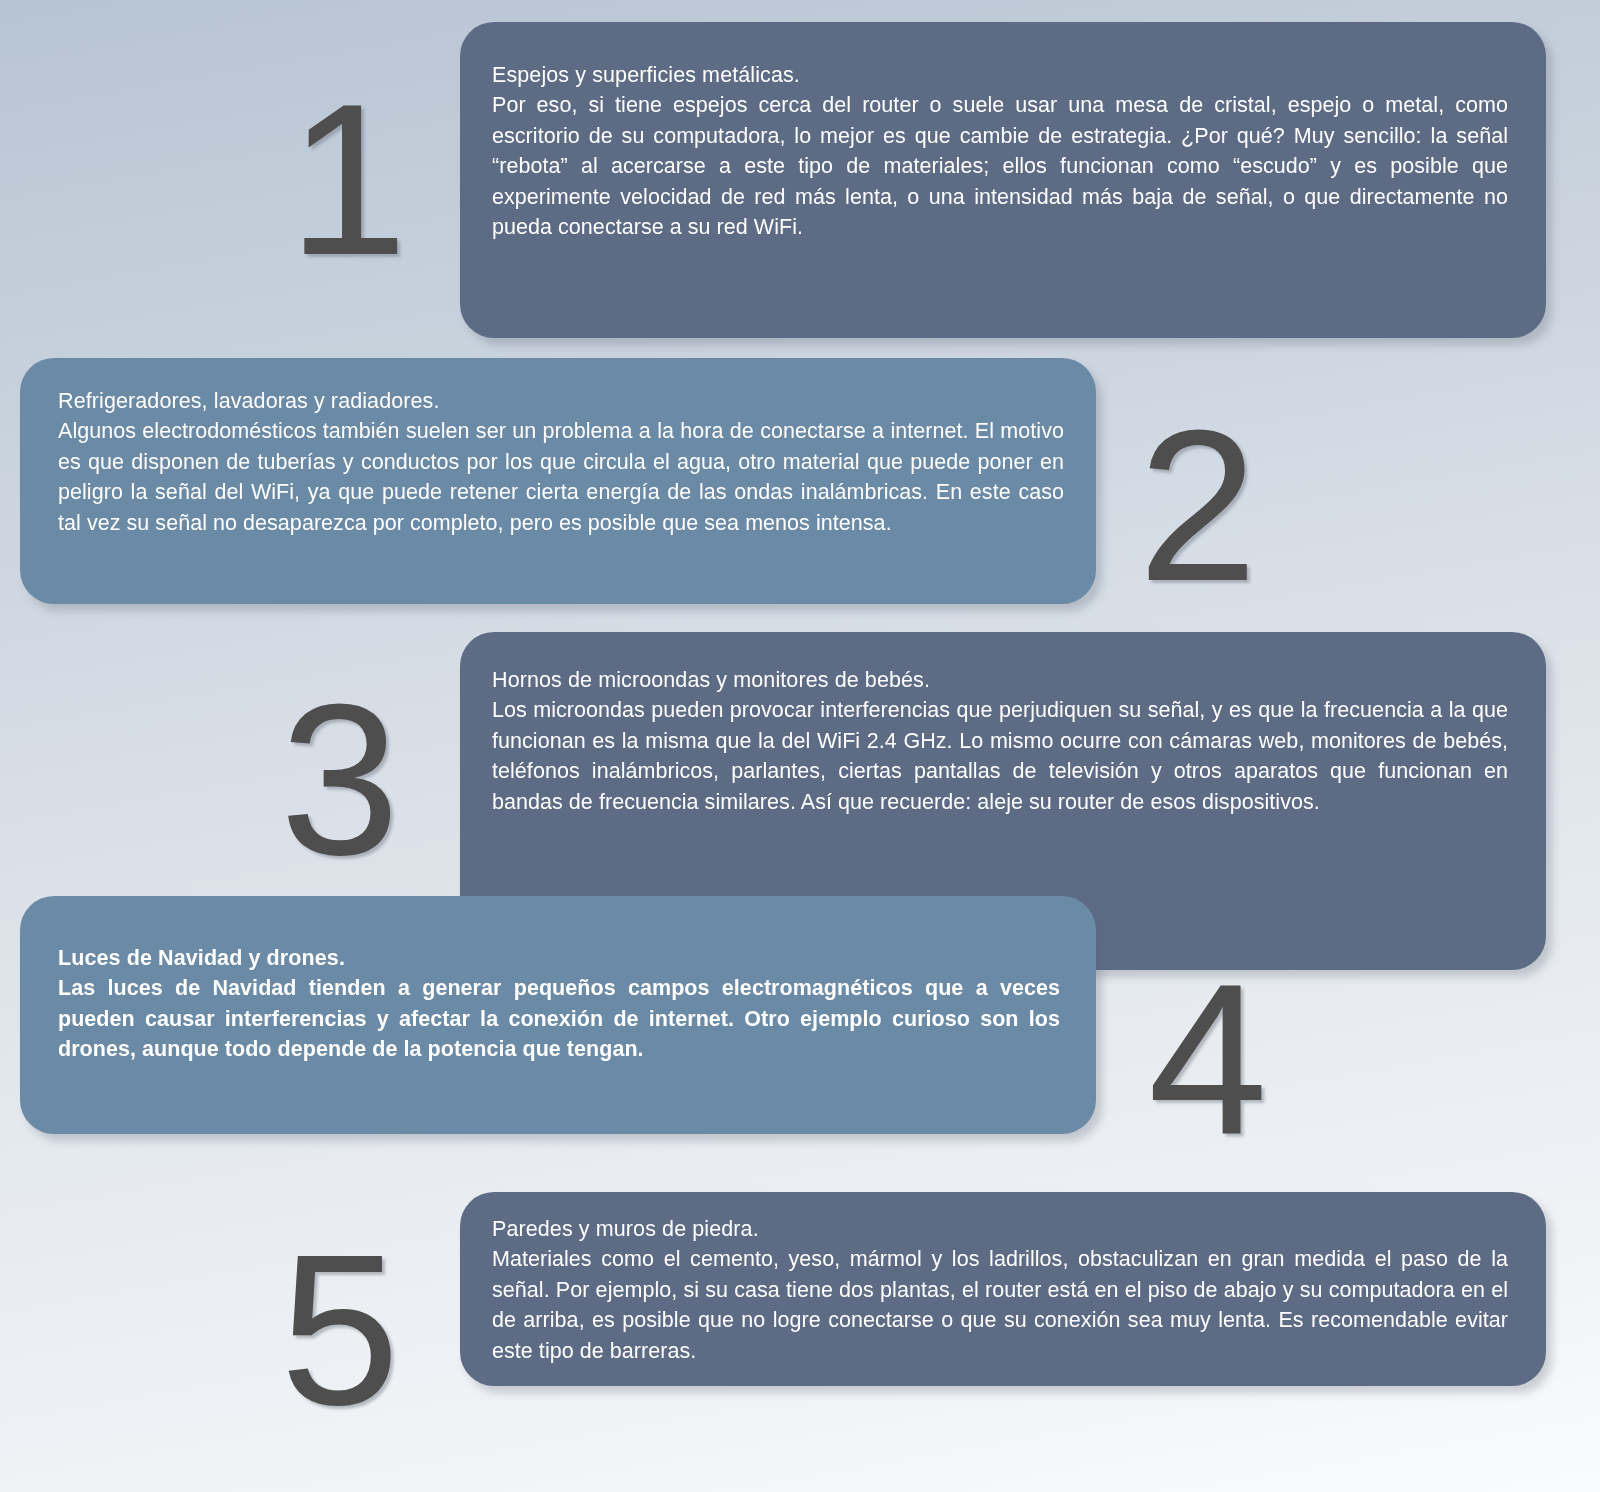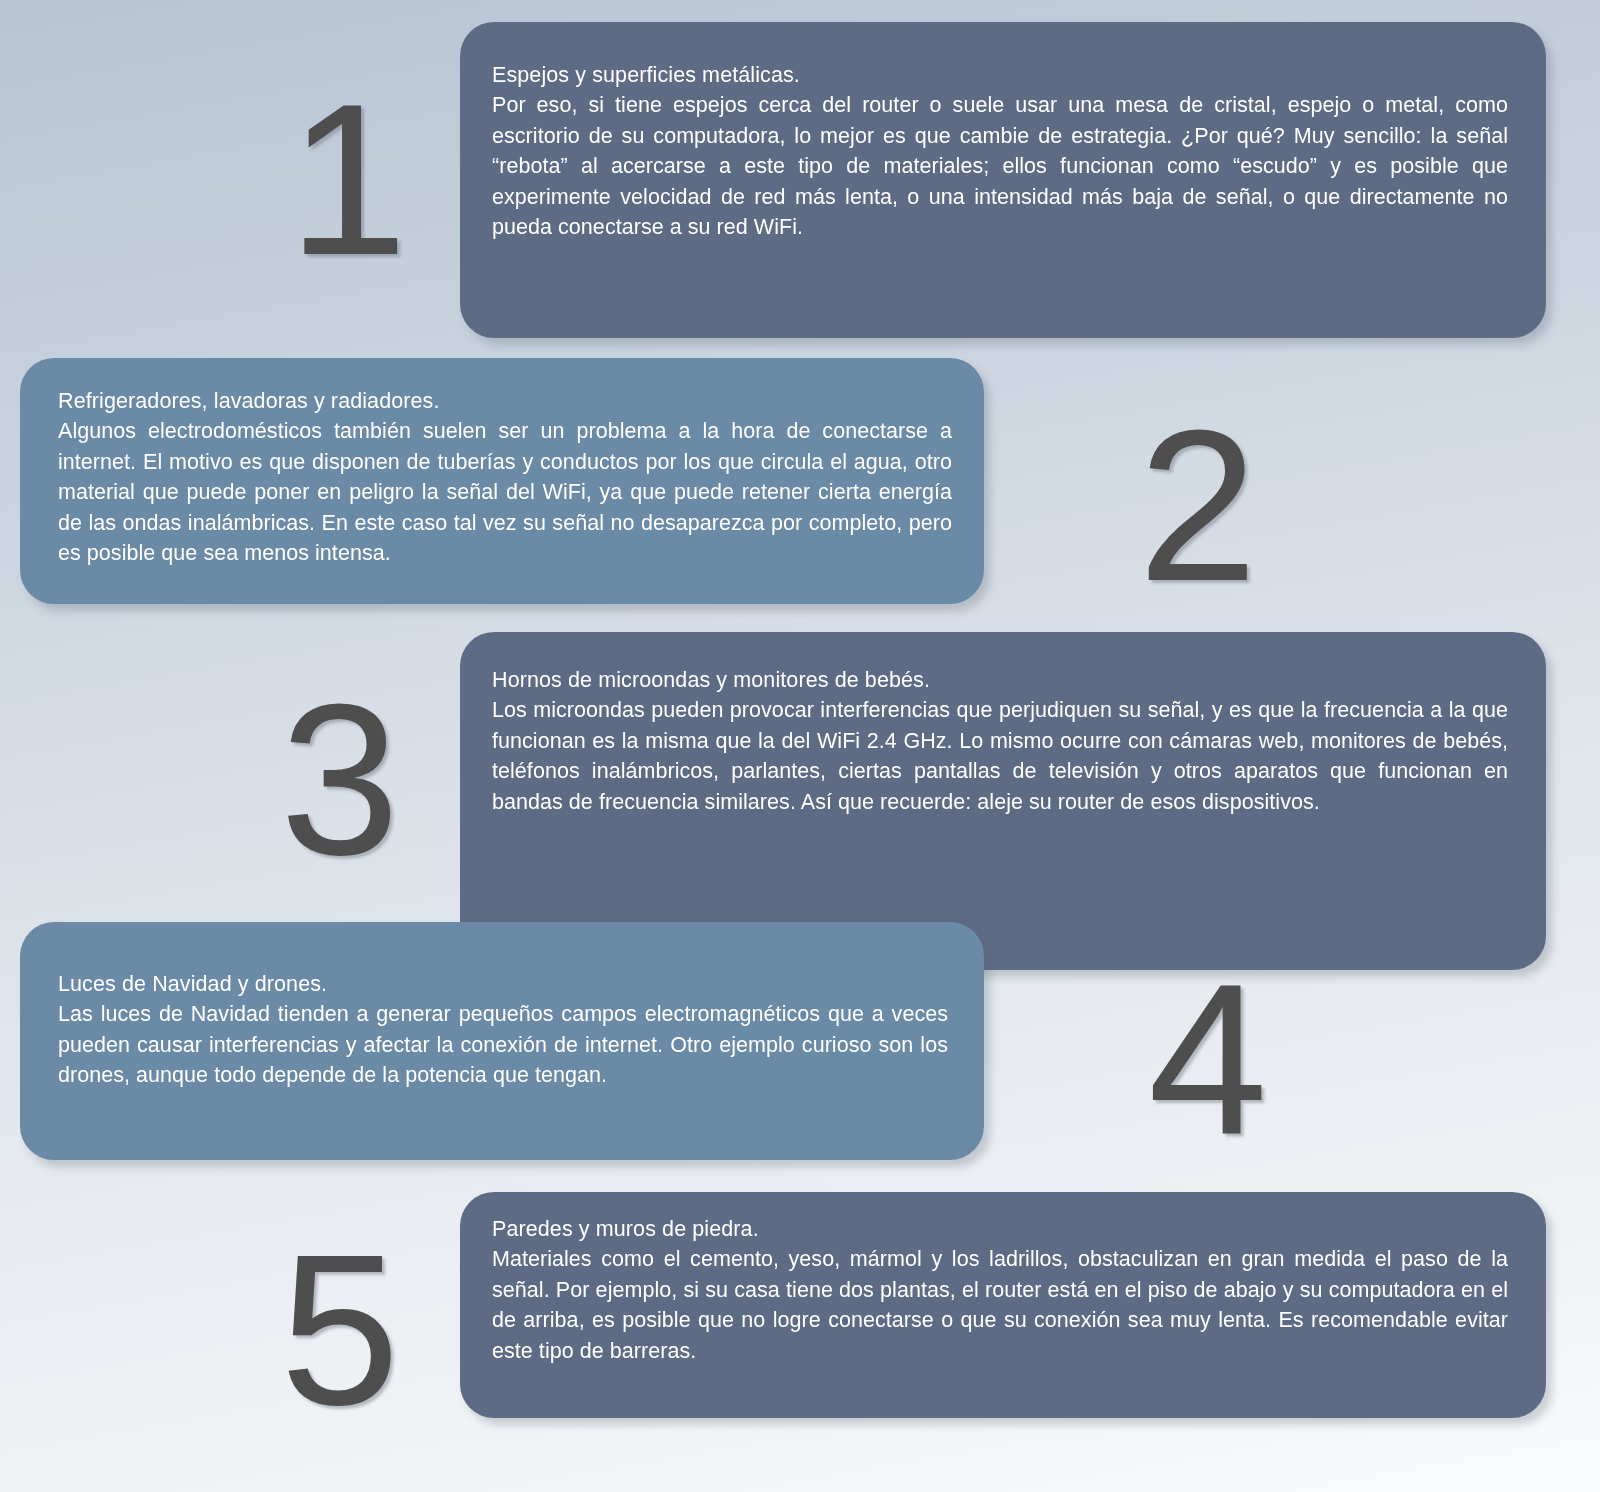--- a/index.html
+++ b/index.html
@@ -44,21 +44,21 @@
     box-sizing: border-box;
     box-shadow: 6px 7px 9px rgba(90,100,115,0.28);
     color: #ffffff;
   }
   .card.dark  { background: #5d6b85; }
   .card.light { background: #6b8aa6; }
 
   
   .card.right { left: 460px; width: 1086px; }
   
-  .card.left  { left: 20px;  width: 964px; }
+  .card.left  { left: 20px;  width: 1076px; }
 
   .card-inner {
     padding: 0;
   }
 
   .card-title {
     font-size: 21.5px;
     line-height: 30px;
     letter-spacing: 0.1px;
     white-space: nowrap;
@@ -95,26 +95,26 @@
   #card-2 { top: 358px; height: 246px; }
   #card-2 .pad { padding: 28px 32px 20px 38px; }
   #num-2 { left: 1138px; top: 398px; }
 
   
   #card-3 { top: 632px; height: 338px; }
   #card-3 .pad { padding: 33px 38px 20px 32px; }
   #num-3 { left: 280px; top: 672px; }
 
   
-  #card-4 { top: 922px; height: 238px; }
+  #card-4 { top: 896px; height: 238px; font-weight: bold; }
   #card-4 .pad { padding: 47px 36px 20px 38px; }
   #num-4 { left: 1148px; top: 952px; }
 
   
-  #card-5 { top: 1192px; height: 226px; }
+  #card-5 { top: 1192px; height: 194px; }
   #card-5 .pad { padding: 22px 38px 20px 32px; }
   #num-5 { left: 280px; top: 1222px; }
 </style>
 </head>
 <body>
 
 <div id="infographic">
 
   <div class="row">
     <div class="bignum" id="num-1">1</div>

